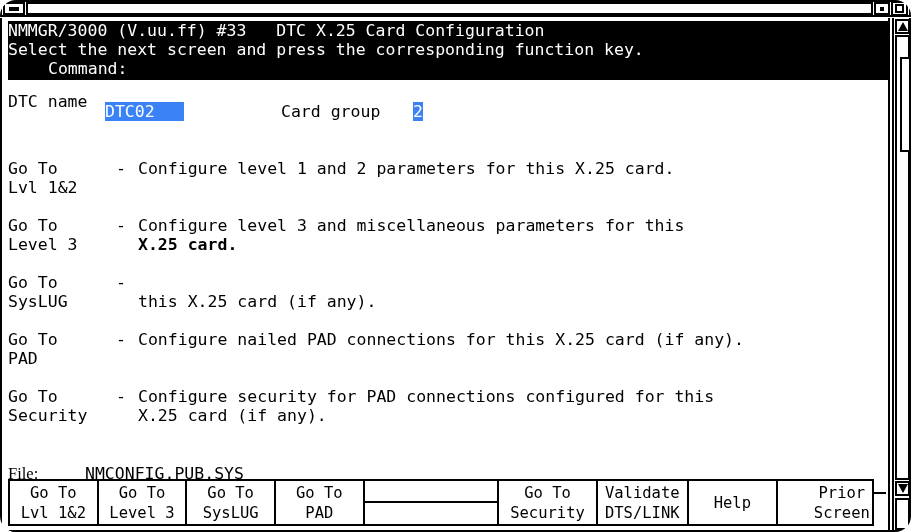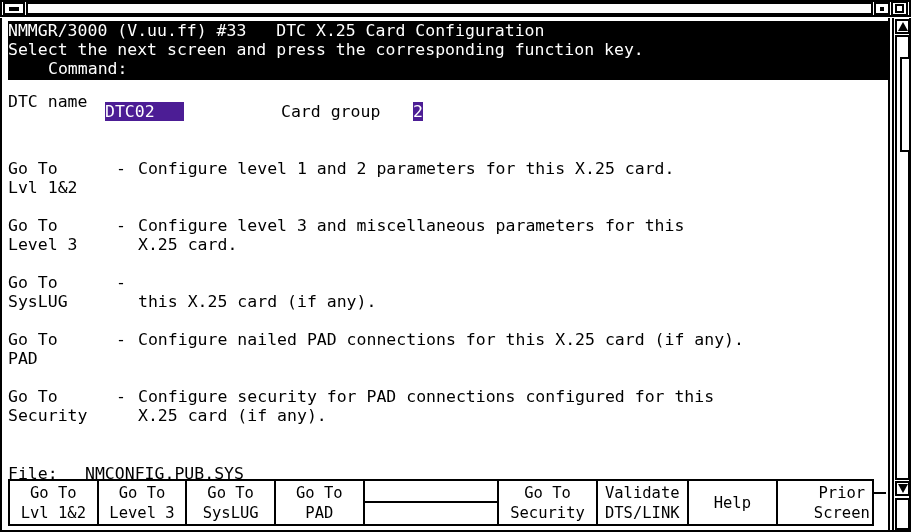--- a/index.html
+++ b/index.html
@@ -10,20 +10,21 @@
   body {
     font-family: "DejaVu Sans Mono", monospace;
   }
   .window {
     position: relative;
     width: 911px;
     height: 532px;
     background: #ffffff;
     overflow: hidden;
     box-sizing: border-box;
+    border-radius: 16px;
   }
 
   
   .titlebar {
     position: absolute;
     left: 0; top: 0;
     width: 911px; height: 17px;
     box-sizing: border-box;
     border: 2px solid #000;
     background: #fff;
@@ -174,25 +175,26 @@
     position: absolute;
     left: 6px; top: 3px;
     width: 880px; height: 59px;
     background: #000;
   }
   .row.inv {
     color: #fff;
   }
 
   .field-inv {
-    background: #4c1d95;
+    background: #3b82f6;
     color: #fff;
   }
   .underline {
     text-decoration: underline;
+    font-family: Liberation Serif, serif;
   }
 
   
   .hr-sep {
     position: absolute;
     left: 6px;
     top: 474px;
     width: 878px;
     height: 2px;
     background: #000;
@@ -279,21 +281,21 @@
       <div class="row" style="top:140px;">Go To</div>
       <div class="row" style="top:159px;">Lvl 1&amp;2</div>
       <div class="row" style="top:140px; left:108px;">-</div>
       <div class="row" style="top:140px; left:130px;">Configure level 1 and 2 parameters for this X.25 card.</div>
       <div class="row" style="top:159px; left:130px;"></div>
 
       <div class="row" style="top:197px;">Go To</div>
       <div class="row" style="top:216px;">Level 3</div>
       <div class="row" style="top:197px; left:108px;">-</div>
       <div class="row" style="top:197px; left:130px;">Configure level 3 and miscellaneous parameters for this</div>
-      <div class="row" style="top:216px; left:130px;">X.25 card.</div>
+      <div class="row" style="top:216px; left:130px;font-weight:bold;">X.25 card.</div>
 
       <div class="row" style="top:254px;">Go To</div>
       <div class="row" style="top:273px;">SysLUG</div>
       <div class="row" style="top:254px; left:108px;">-</div>
       <div class="row" style="top:273px; left:130px;">this X.25 card (if any).</div>
 
       <div class="row" style="top:311px;">Go To</div>
       <div class="row" style="top:330px;">PAD</div>
       <div class="row" style="top:311px; left:108px;">-</div>
       <div class="row" style="top:311px; left:130px;">Configure nailed PAD connections for this X.25 card (if any).</div>

